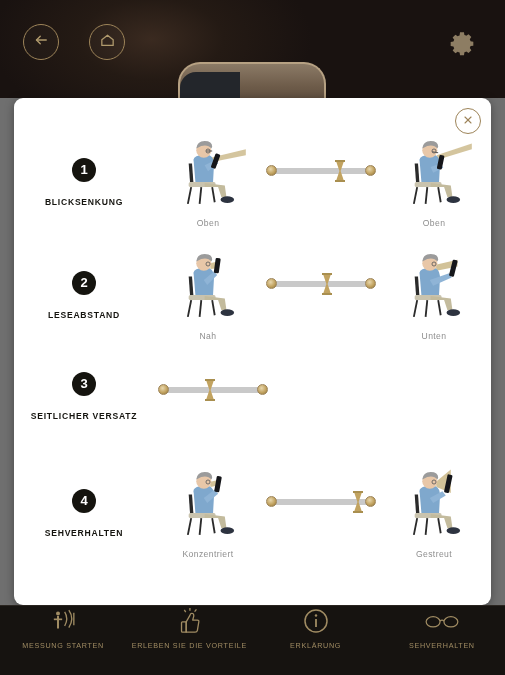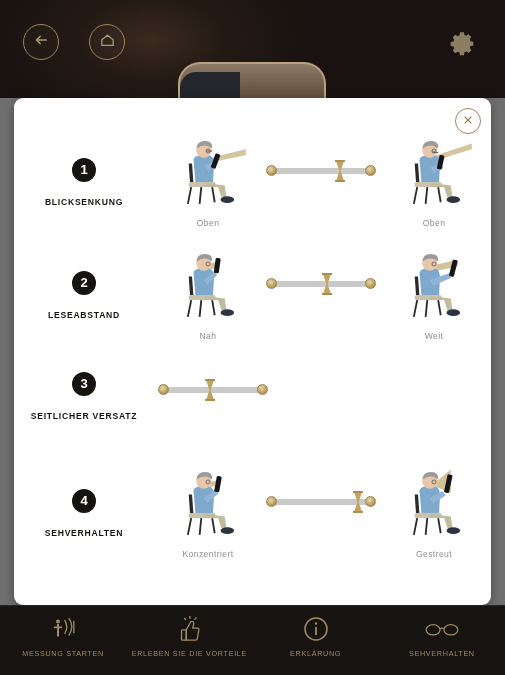--- a/index.html
+++ b/index.html
@@ -113,21 +113,21 @@
   .hourglass { position:absolute; top:0; width:12px; height:22px; }
 
   
   #bottomnav {
     position:absolute; left:0; top:605px; width:505px; height:70px;
     background:#161310; display:flex; align-items:flex-start;
     border-top:1px solid #2a2520;
   }
   .nav-item {
     flex:1; display:flex; flex-direction:column; align-items:center;
-    padding-top:8px;
+    padding-top:0;
   }
   .nav-ico { height:30px; display:flex; align-items:center; justify-content:center; }
   .nav-lbl {
     margin-top:5px; font-size:7.2px; letter-spacing:0.7px; color:#a08c63;
     text-align:center; line-height:9.5px; text-transform:uppercase;
   }
 </style>
 </head>
 <body>
 
@@ -309,21 +309,21 @@
             <path d="M46 63 L70 66 L72 80 L66 80 L62 68 L46 68 Z" fill="#c3bb9d"></path>
             <ellipse cx="73" cy="83" rx="8" ry="4" fill="#2d3340"></ellipse>
             <path d="M33 38 Q31 32 40 30 L52 30 Q58 33 57 44 L56 62 L35 62 Z" fill="#7fa8cd"></path>
             <path d="M45 44 L68 36 L71 41 L49 51 Z" fill="#8fb4d6"></path>
             <rect x="70" y="20" width="6" height="20" rx="1.5" fill="#15161a" transform="rotate(14 73 30)"></rect>
             <circle cx="45" cy="24" r="9" fill="#e8c7a8"></circle>
             <path d="M36 22 Q37 13 46 13 Q55 13 55 20 L54 22 Q50 17 42 19 Z" fill="#9b9b9b"></path>
             <circle cx="50" cy="25" r="2.4" fill="none" stroke="#5a5a5a" stroke-width="1"></circle>
           </svg>
         </div>
-        <div class="fig-cap">Weit</div>
+        <div class="fig-cap">Unten</div>
       </div>
     </div>
 
     <div class="row row-2">
       <div class="label-col" style="padding-top:18px">
         <div class="badge">3</div>
         <div class="cat-name">SEITLICHER VERSATZ</div>
       </div>
 
 

